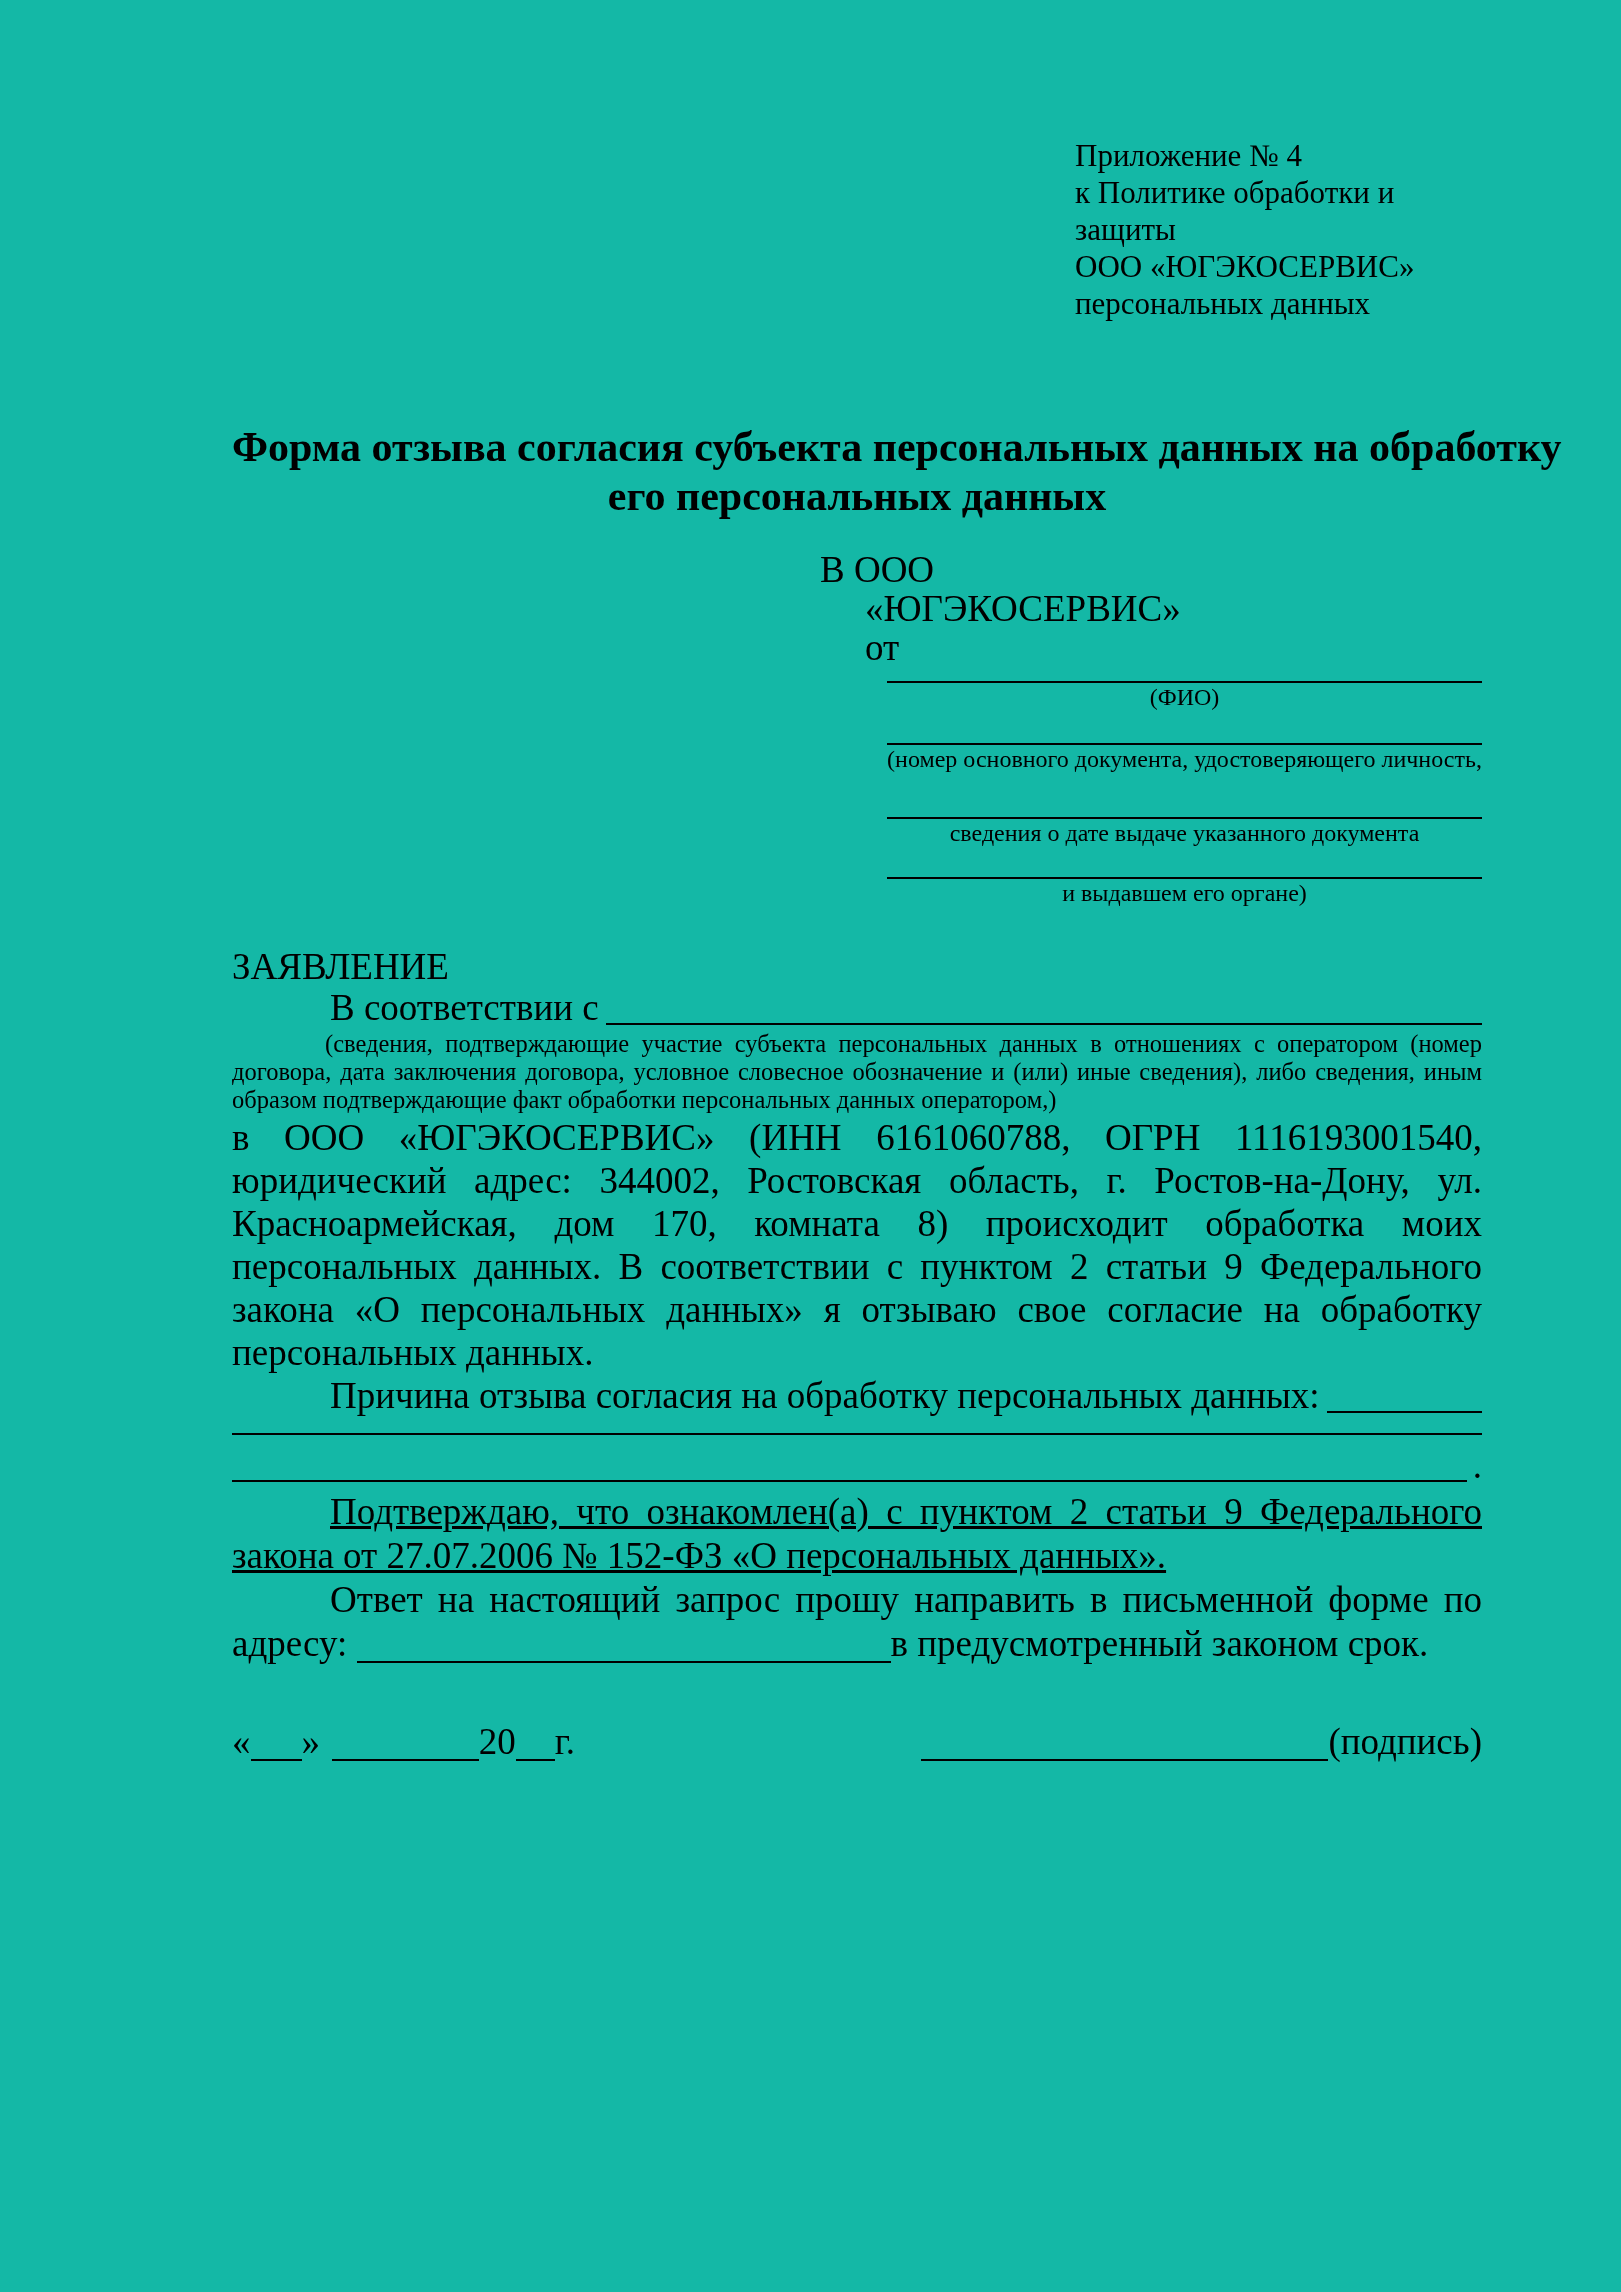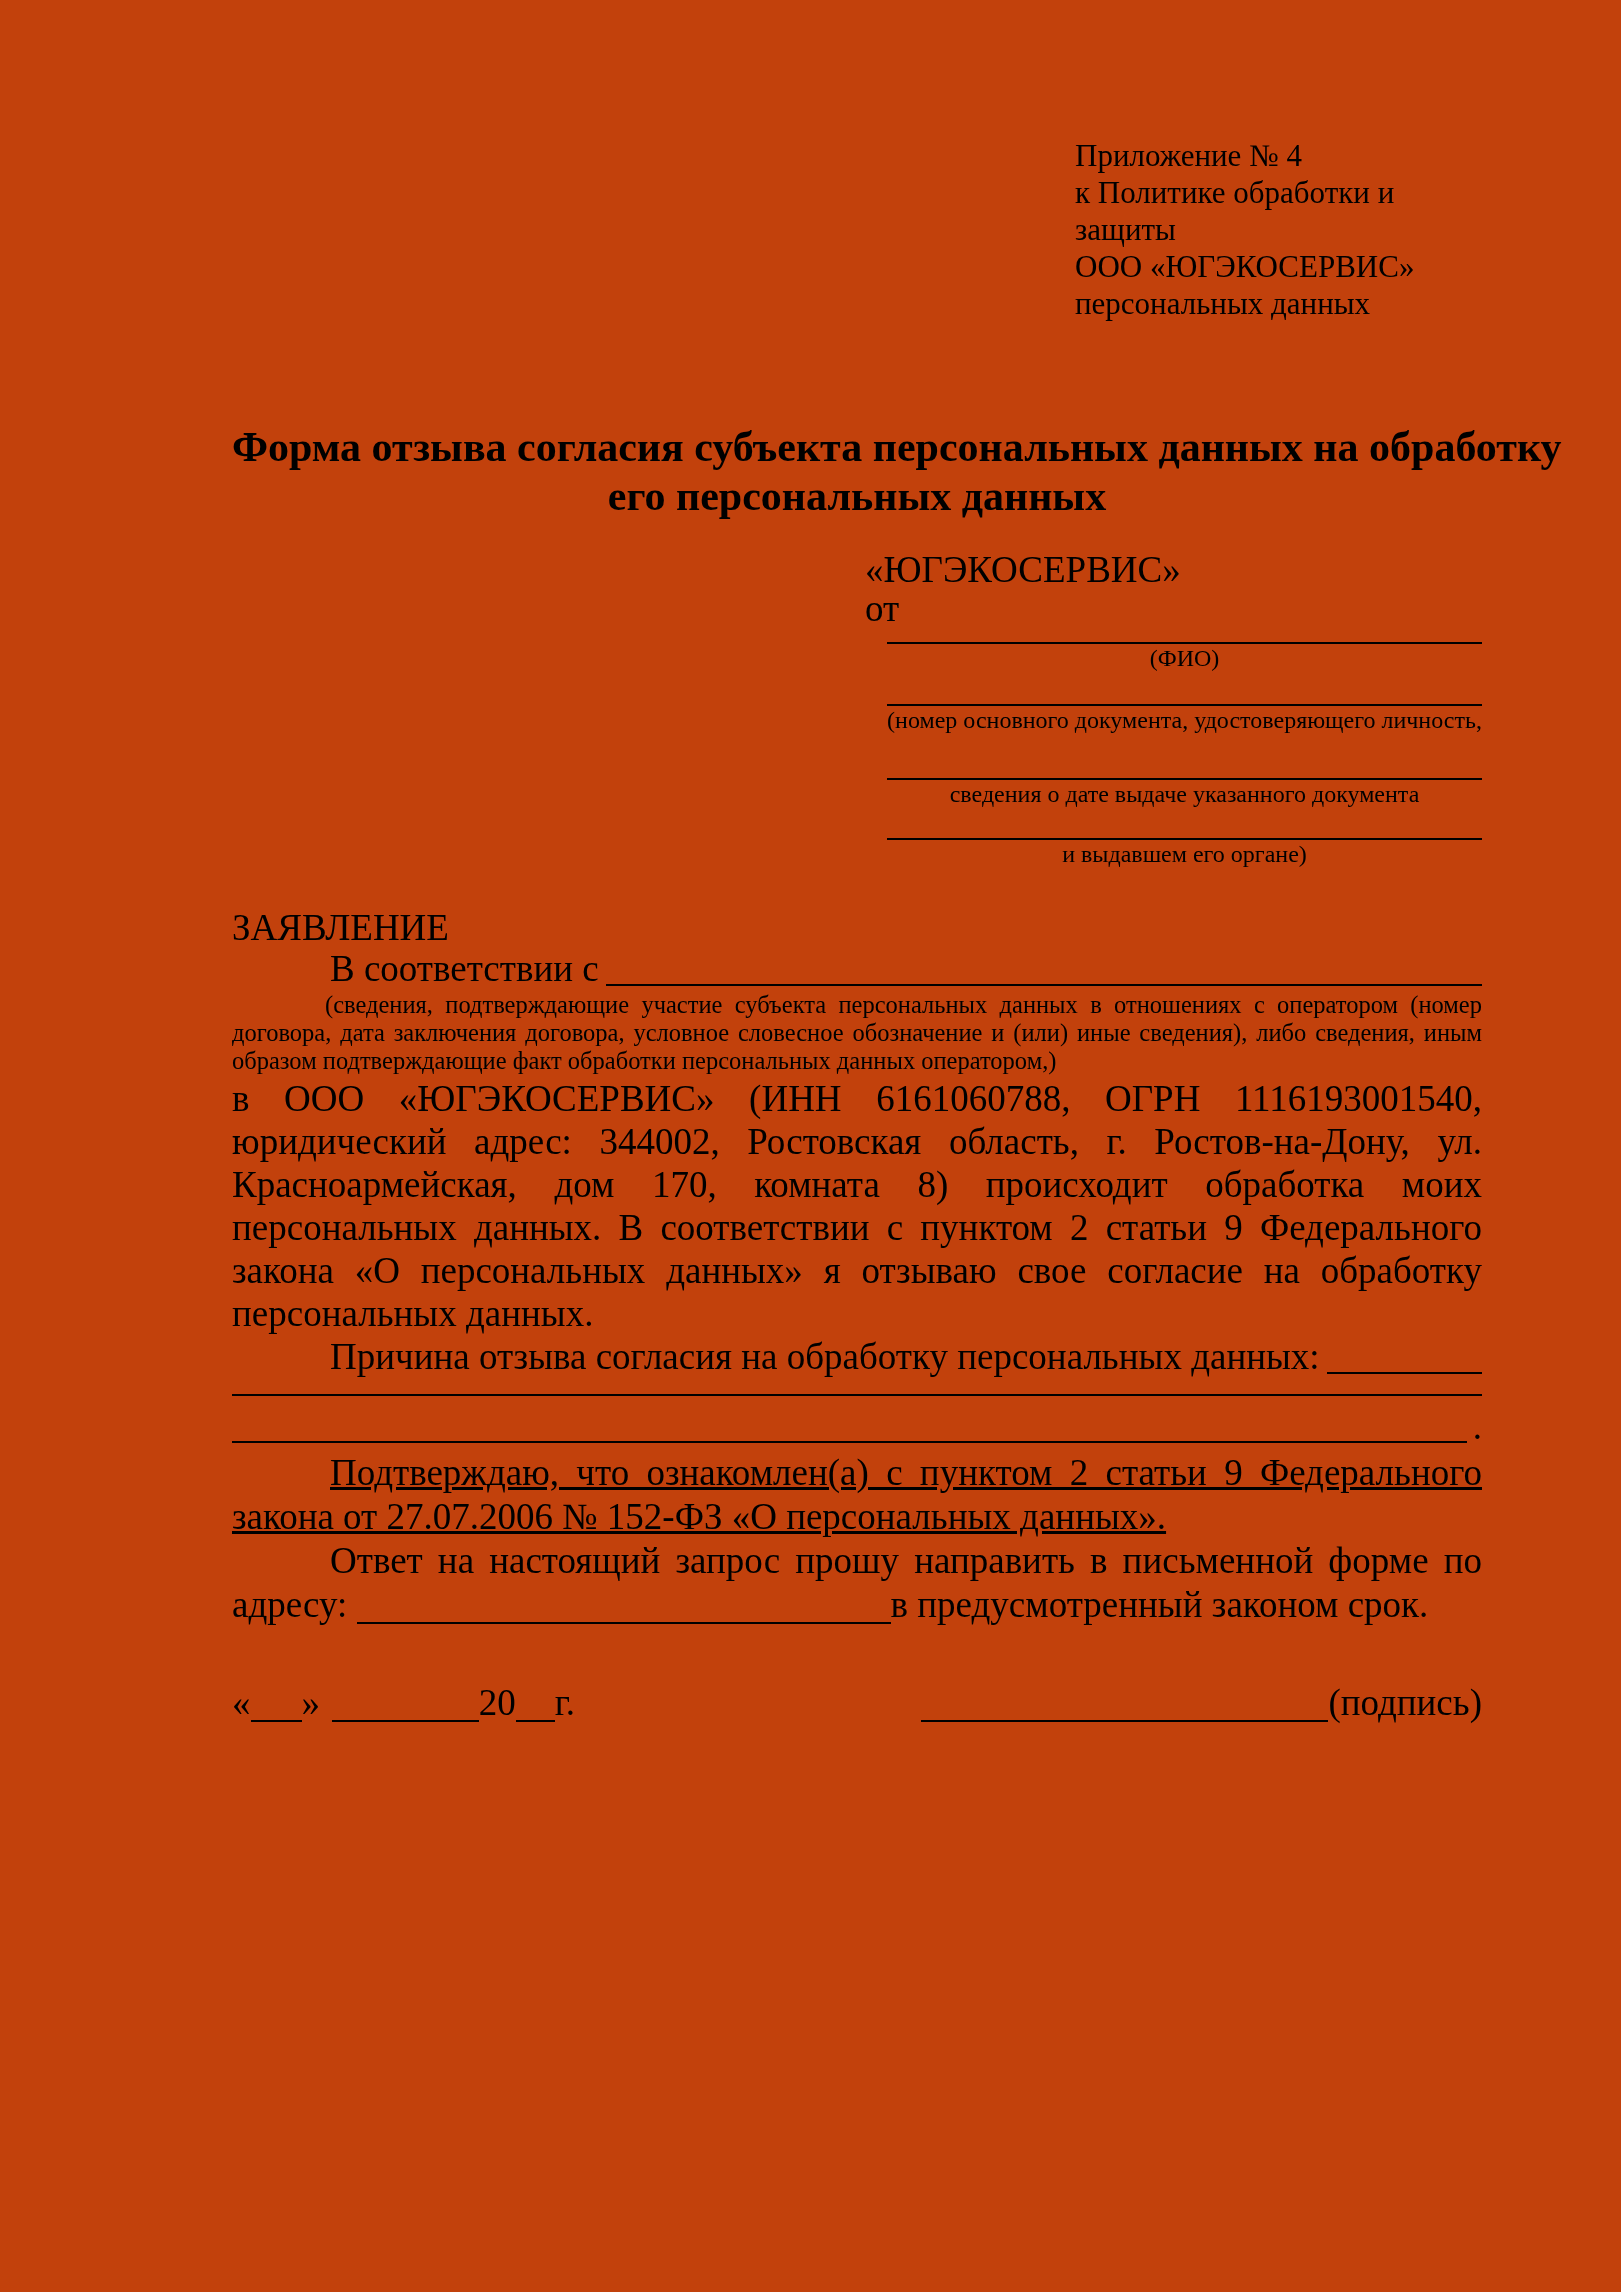--- a/index.html
+++ b/index.html
@@ -1,20 +1,20 @@
 <!DOCTYPE html>
 <html lang="ru"><head>
 <meta charset="utf-8">
 <style>
   html, body { margin: 0; padding: 0; background: #ffffff; }
   .page {
     position: relative;
     width: 1621px;
     height: 2293px;
-    background: #c2410c;
+    background: #14b8a6;
     color: #000000;
     font-family: "Liberation Serif", "DejaVu Serif", serif;
     box-sizing: border-box;
     padding: 137px 139px 0 232px;
     overflow: hidden;
   }
   
   .appendix {
     margin-left: 843px;
     font-size: 31px;
@@ -139,20 +139,21 @@
     <div>ООО «ЮГЭКОСЕРВИС»</div>
     <div>персональных данных</div>
   </div>
 
   <div class="title">
     <div>Форма отзыва согласия субъекта персональных данных на обработку</div>
     <div>его персональных данных</div>
   </div>
 
   <div class="addressee">
+    <div>В ООО</div>
     <div class="addr-ind">«ЮГЭКОСЕРВИС»</div>
     <div class="addr-ind">от</div>
 
     <div class="blank-row mt14"></div>
     <div class="caption">(ФИО)</div>
 
     <div class="blank-row mt32"></div>
     <div class="caption">(номер основного документа, удостоверяющего личность,</div>
 
     <div class="blank-row mt44"></div>

